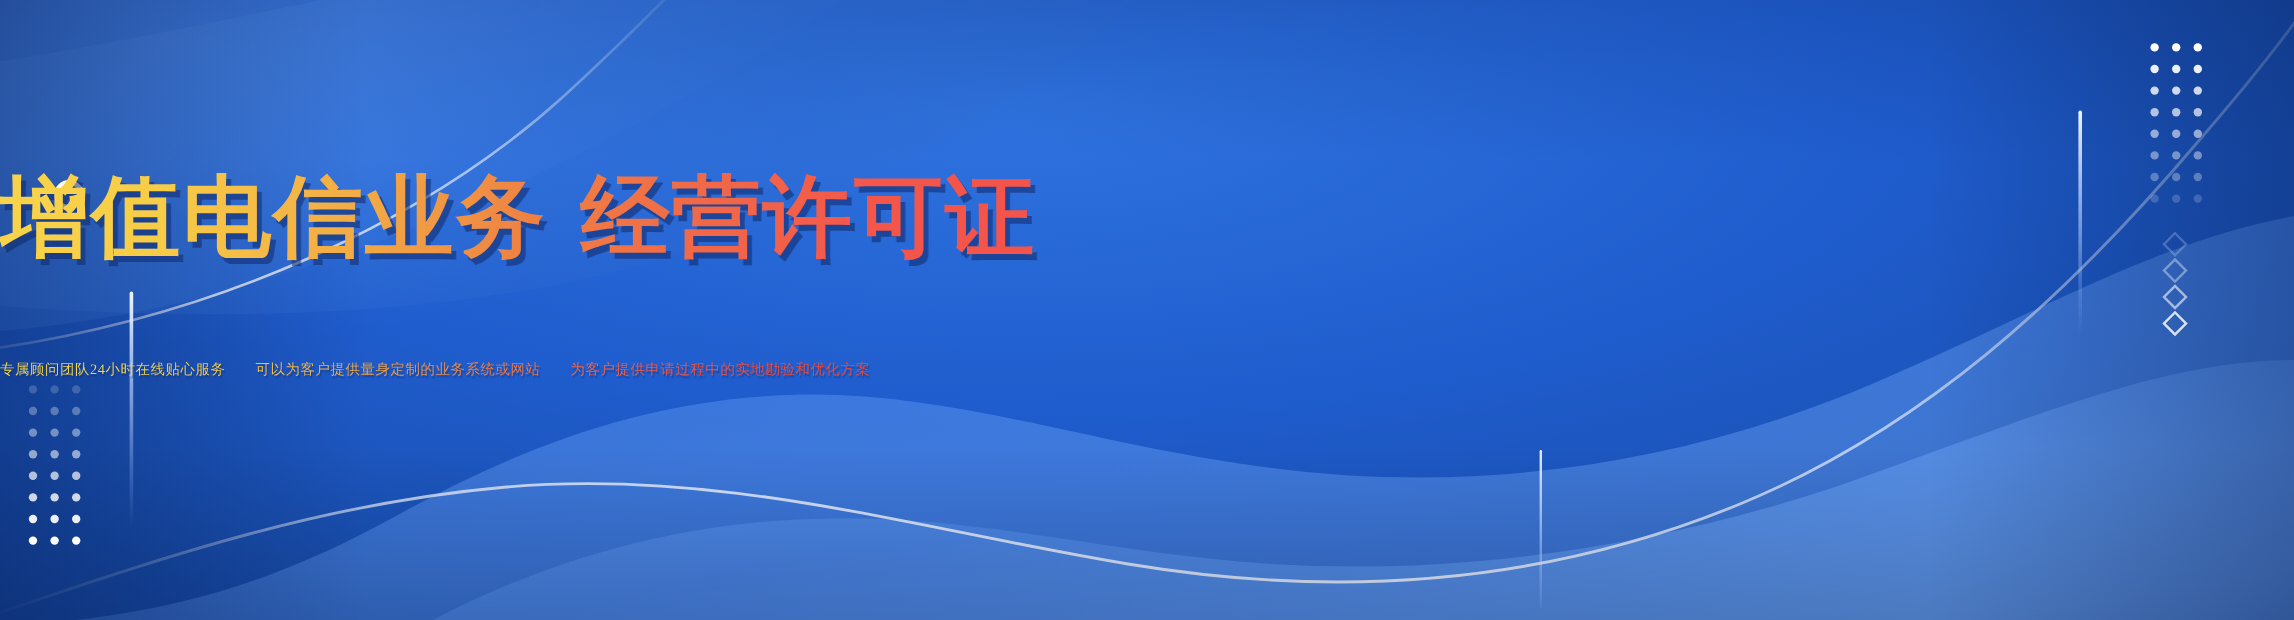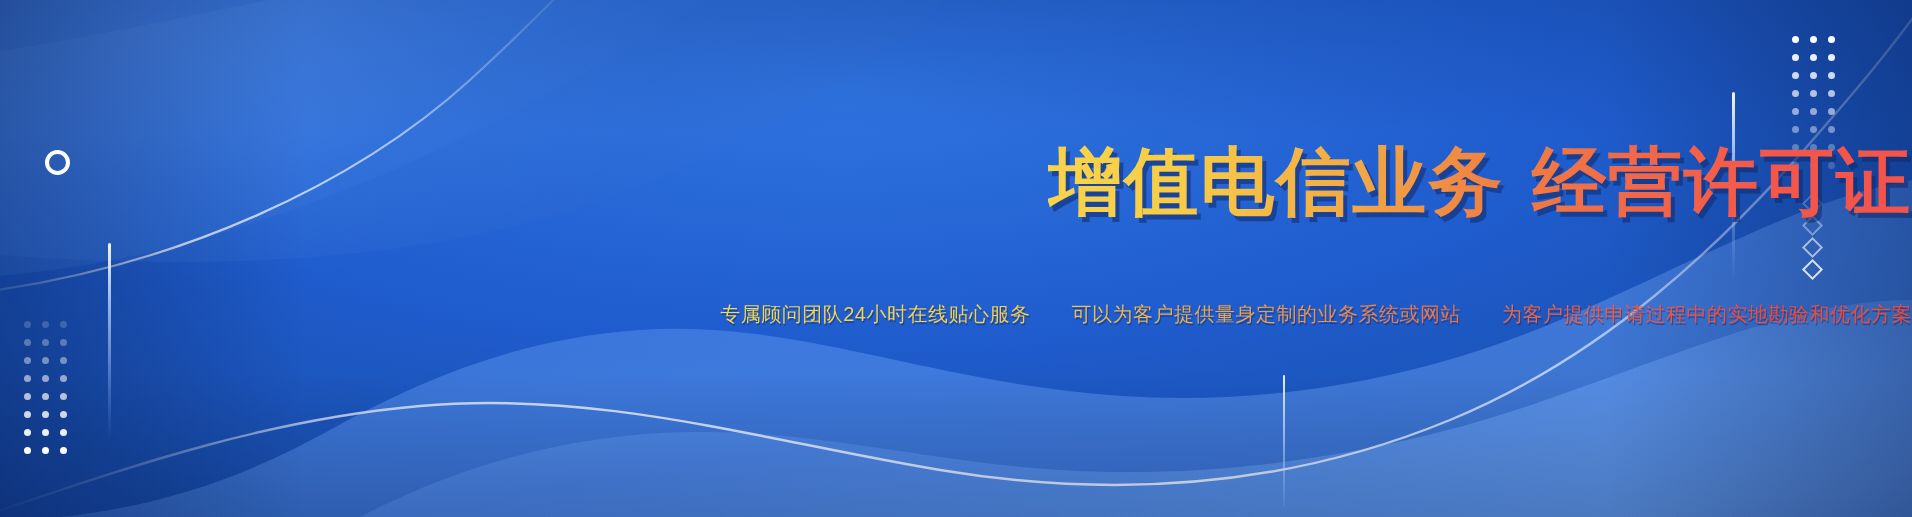--- a/index.html
+++ b/index.html
@@ -117,21 +117,21 @@
   #diamond-column .diamond:nth-child(4) { opacity: 0.82; }
 
   
   #content {
     position: absolute;
     left: 0; right: 0;
     top: 0;
     height: 517px;
     display: flex;
     flex-direction: column;
-    align-items: flex-end;
+    align-items: flex-start;
     justify-content: flex-start;
     z-index: 20;
   }
 
   #headline {
     margin-top: 144px;
     font-size: 74px;
     line-height: 1;
     font-weight: bold;
     letter-spacing: 2px;
@@ -147,26 +147,26 @@
         #f4534a 100%);
     -webkit-background-clip: text;
     background-clip: text;
     color: transparent;
     -webkit-text-fill-color: transparent;
     filter: drop-shadow(4px 5px 0px rgba(16,40,104,0.55));
   }
 
   #subline {
     margin-top: 33px;
-    font-size: 20px;
+    font-size: 12px;
     line-height: 1.3;
     font-weight: normal;
     letter-spacing: 0.5px;
     white-space: pre;
-    font-family: Liberation Sans, sans-serif;
+    font-family: Liberation Serif, serif;
     background-image: linear-gradient(95deg,
         #f7da4c 0%,
         #f6d14a 22%,
         #f0a846 42%,
         #ef7f45 56%,
         #f05c46 72%,
         #f04a3c 88%,
         #ef4738 100%);
     -webkit-background-clip: text;
     background-clip: text;

